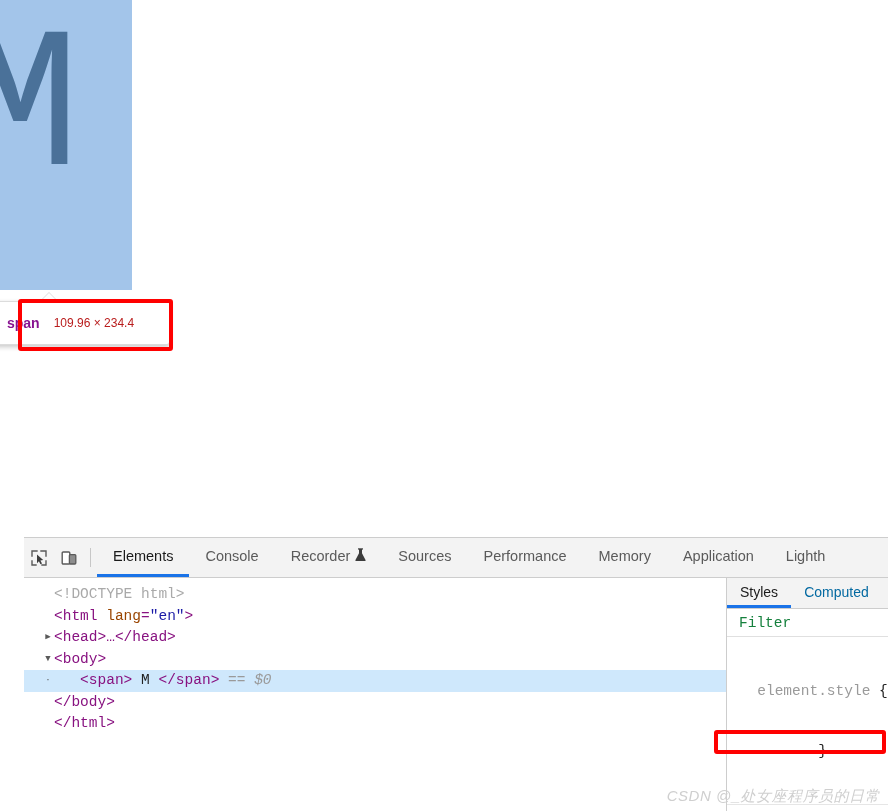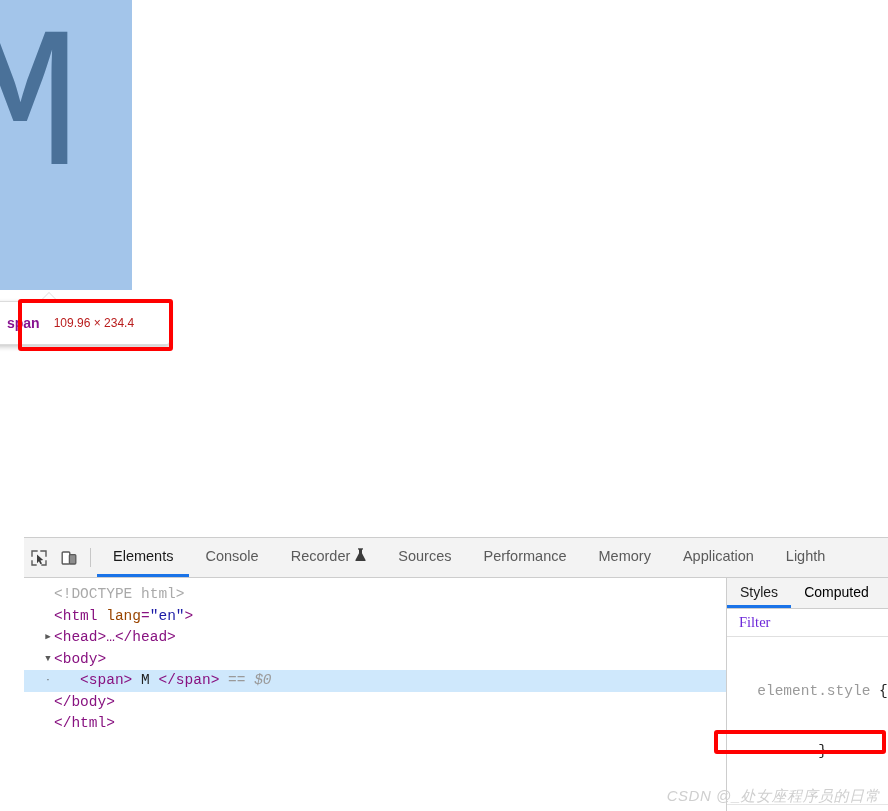--- a/index.html
+++ b/index.html
@@ -244,43 +244,43 @@
     display: flex;
     align-items: stretch;
     overflow: hidden;
   }
   .st-tab {
     display: flex;
     align-items: center;
     padding: 0 13px;
     font-family: "Liberation Sans", sans-serif;
     font-size: 14px;
-    color: #000000;
+    color: #0369a1;
     white-space: nowrap;
     border-bottom: 3px solid transparent;
     flex: 0 0 auto;
   }
   .st-tab.active {
     color: #1a1a1a;
     border-bottom-color: #1a73e8;
   }
 
   #styles-filter {
     height: 28px;
     min-height: 28px;
     background: #ffffff;
     border-bottom: 1px solid #e0e0e0;
     display: flex;
     align-items: center;
     padding: 0 12px;
   }
   #styles-filter .ph {
-    font-family: Liberation Serif, serif;
+    font-family: Liberation Mono, monospace;
     font-size: 14.5px;
-    color: #6d28d9;
+    color: #15803d;
   }
 
   #styles-rules {
     flex: 1 1 auto;
     overflow: hidden;
     font-family: "Liberation Mono", "DejaVu Sans Mono", monospace;
     font-size: 14.5px;
     line-height: 20px;
     color: #222;
     padding-top: 2px;

